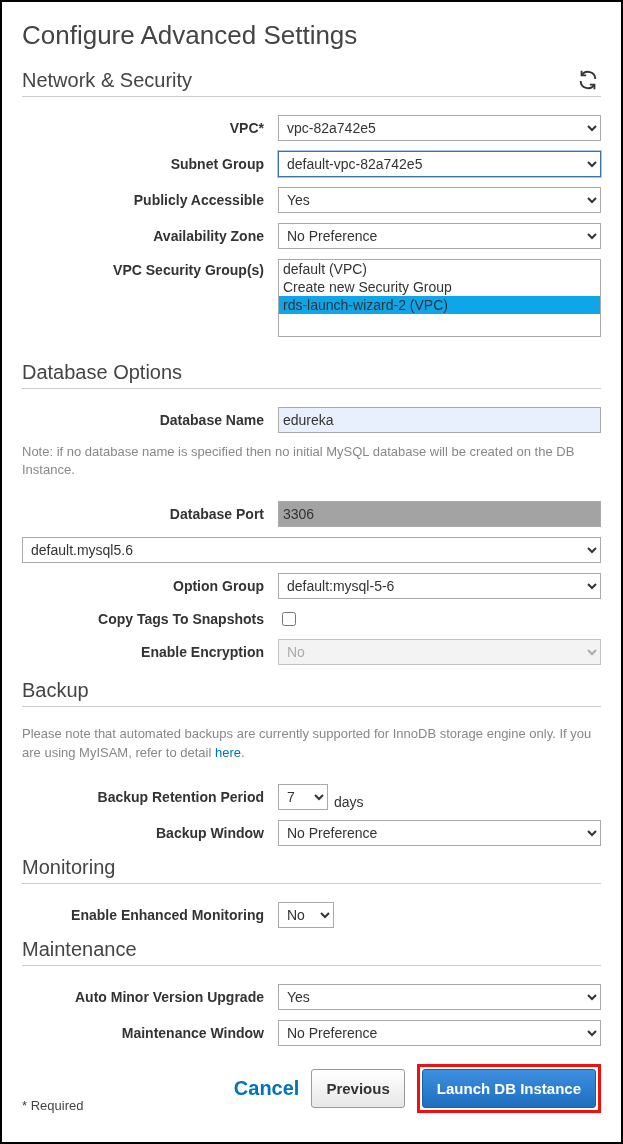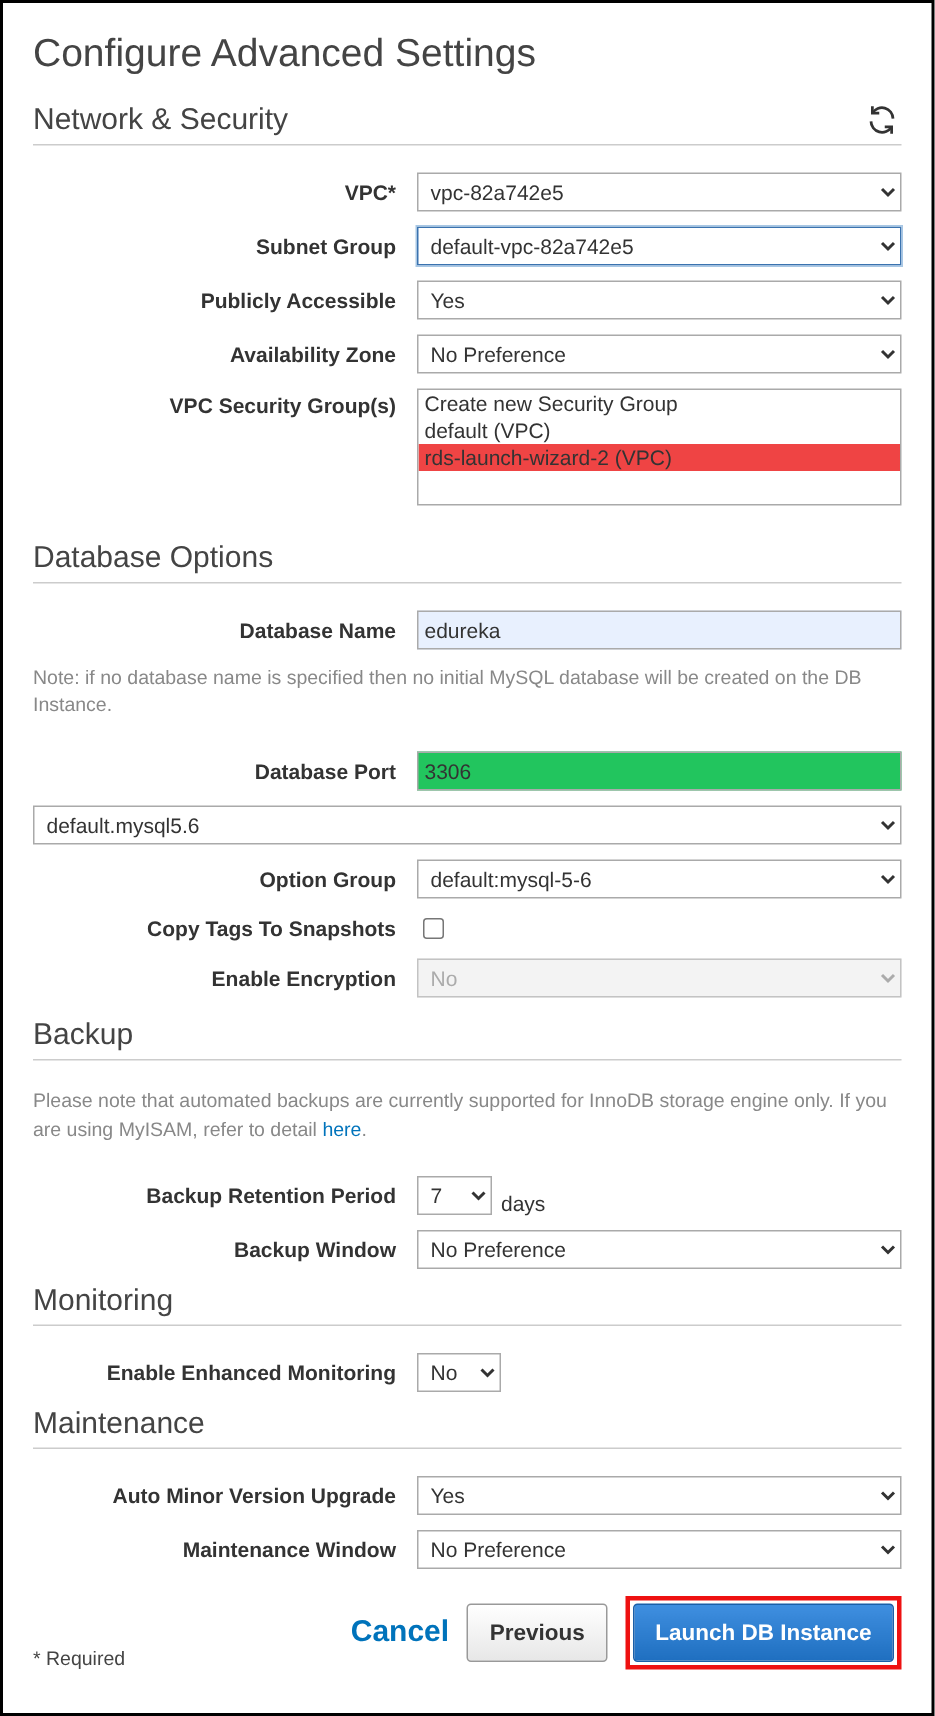--- a/index.html
+++ b/index.html
@@ -57,39 +57,39 @@
     flex: 1;
     min-width: 0;
     display: flex;
     align-items: flex-end;
   }
   select.form-select, input.form-input {
     width: 100%;
     font-size: 14px;
     padding: 3px 4px;
     border: 1px solid #aaa;
-    background: #22c55e;
+    background: #a3a3a3;
     color: #333;
     height: 26px;
   }
   select.form-select.small { width: 50px; }
   select.form-select { background: #fff; }
   select.form-select.highlight { border: 1px solid #3b73af; outline: 1px solid #a8c7e4;}
   select.form-select[disabled] { background: #eee; color:#888; }
   input.form-input.highlight { background: #e8f0fe; }
   .listbox {
     width: 100%;
     border: 1px solid #aaa;
     font-size: 14px;
     height: 78px;
     overflow-y: scroll;
     background: #fff;
   }
   .listbox .opt { padding: 1px 4px; color: #333; cursor: default;}
-  .listbox .opt.selected { background: #ef4444; }
+  .listbox .opt.selected { background: #0ea5e9; }
   .note {
     font-size: 13px;
     color: #888;
     margin: 10px 0 22px 0;
     line-height: 1.4;
   }
   .note a { color: #0073bb; text-decoration: none; }
   .days-label { margin-left: 6px; font-size: 14px; }
   .footer-row {
     display: flex;
@@ -174,22 +174,22 @@
     <select class="form-select">
       <option>No Preference</option>
     </select>
   </div>
 </div>
 
 <div class="form-row top">
   <div class="form-label" style="padding-top:3px;">VPC Security Group(s)</div>
   <div class="form-control-wrap">
     <div class="listbox">
+      <div class="opt">default (VPC)</div>
       <div class="opt">Create new Security Group</div>
-      <div class="opt">default (VPC)</div>
       <div class="opt selected">rds-launch-wizard-2 (VPC)</div>
     </div>
   </div>
 </div>
 
 <h2 class="section-title">Database Options</h2>
 
 <div class="form-row">
   <div class="form-label">Database Name</div>
   <div class="form-control-wrap">

